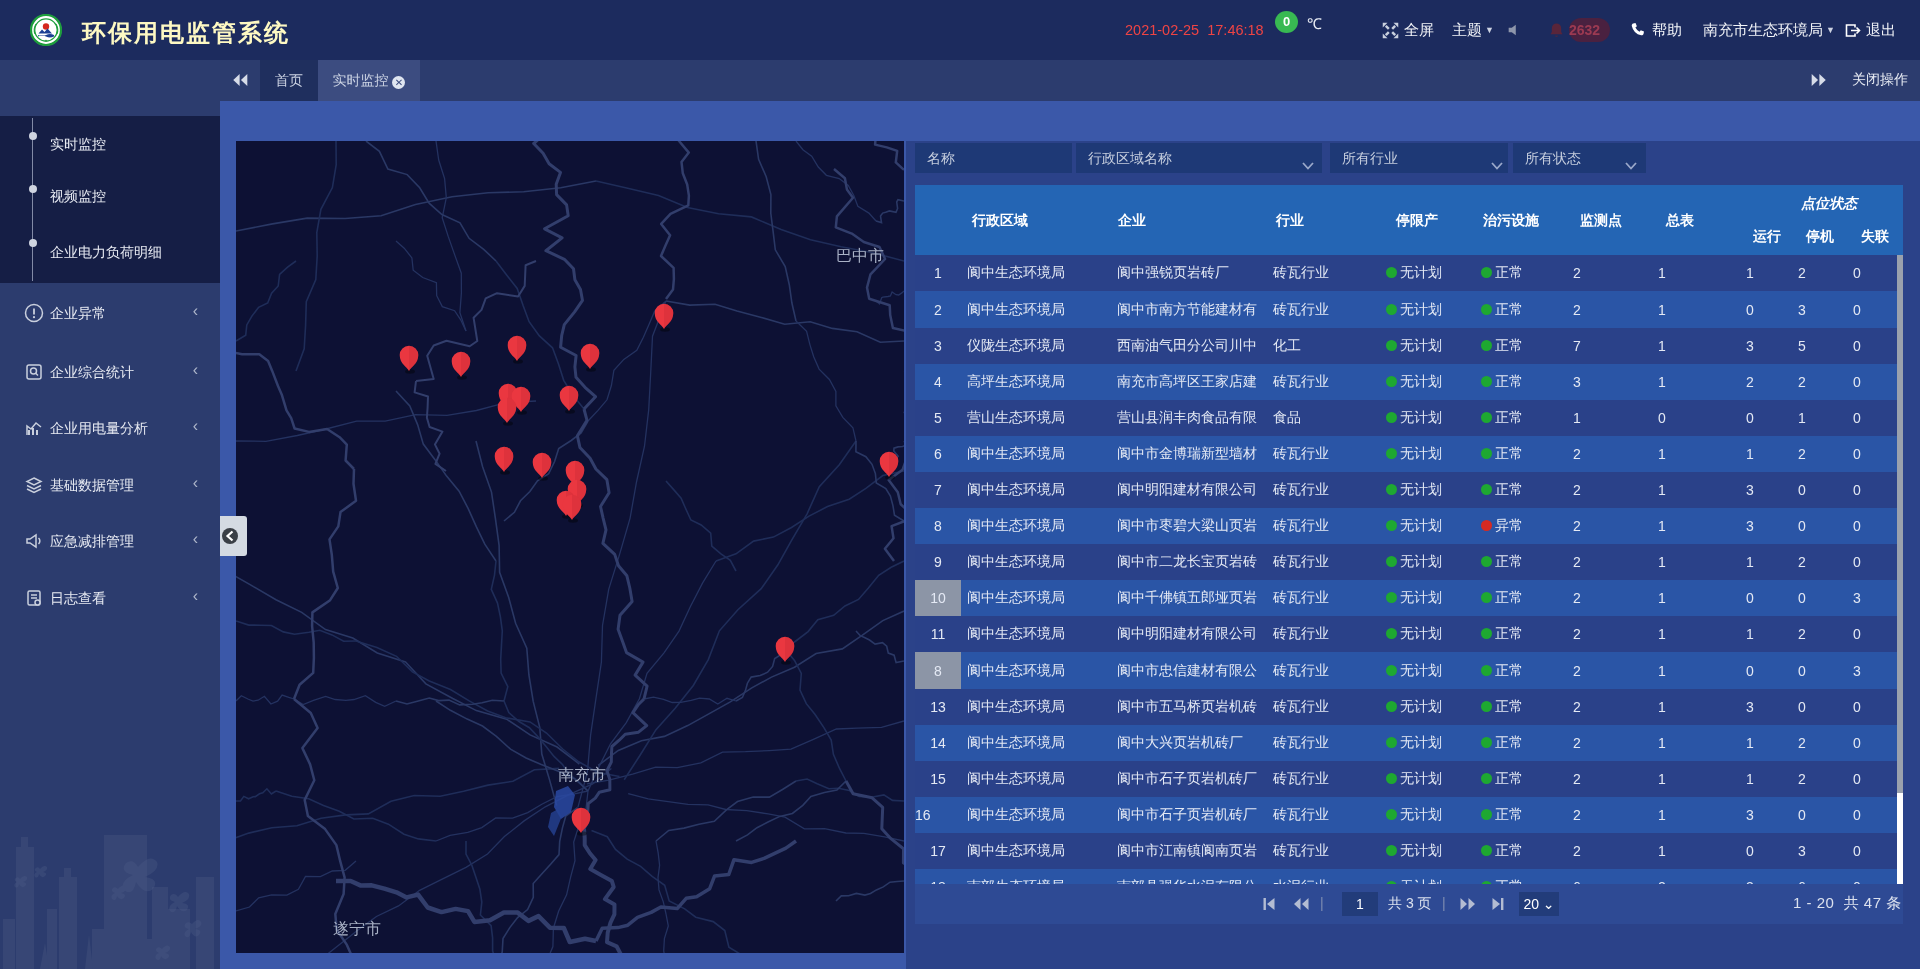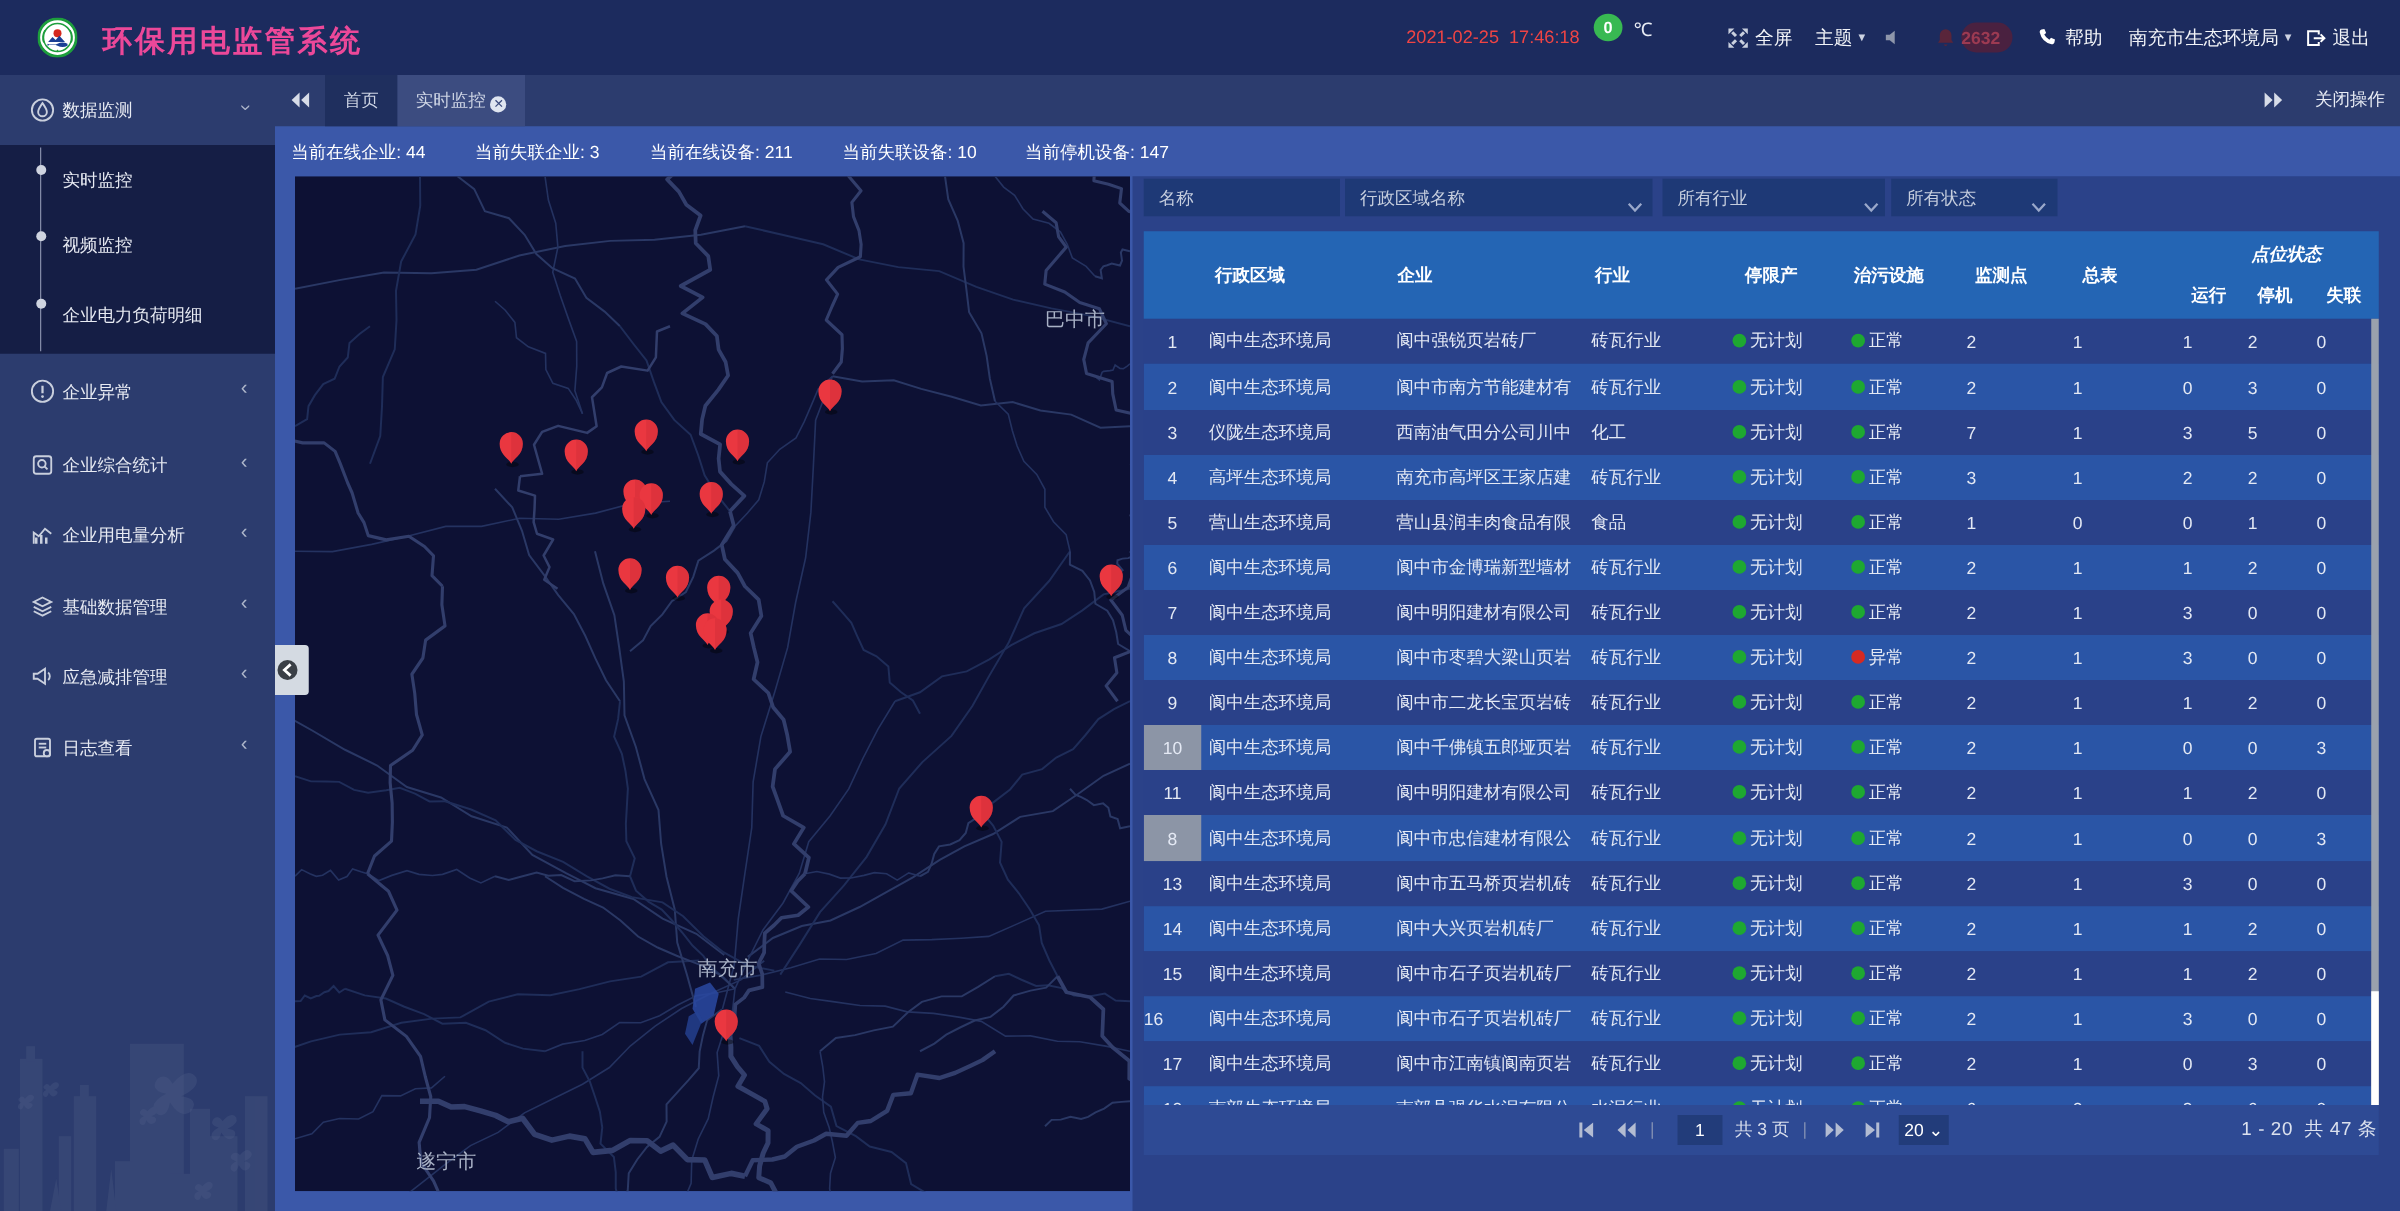--- a/index.html
+++ b/index.html
@@ -1,19 +1,19 @@
 <!DOCTYPE html>
 <html><head><meta charset="utf-8">
 <style>
 * { margin:0; padding:0; box-sizing:border-box; }
 html,body { width:1920px; height:969px; overflow:hidden; font-family:"Liberation Sans",sans-serif; }
 .abs { position:absolute; }
 #root { position:relative; width:1920px; height:969px; background:#3b58a9; }
 #header { position:absolute; left:0; top:0; width:1920px; height:60px; background:#1c2b5e; z-index:30; }
-#htitle { position:absolute; left:82px; top:17px; color:#ec4899; font-size:24px; font-weight:bold; letter-spacing:2px; }
+#htitle { position:absolute; left:82px; top:17px; color:#fef9c3; font-size:24px; font-weight:bold; letter-spacing:2px; }
 #hlogo { position:absolute; left:30px; top:14px; }
 .hitem { position:absolute; top:0; height:60px; display:flex; align-items:center; color:#f2f4f8; font-size:15px; }
 #sidebar { position:absolute; left:0; top:60px; width:220px; height:909px; background:#2c3c6e; z-index:20; }
 #submenu { position:absolute; left:0; top:56px; width:220px; height:167px; background:#151e45; }
 #subline { position:absolute; left:32px; top:2px; width:1px; height:163px; background:rgba(220,228,245,0.55); }
 .sdot { position:absolute; left:28.5px; width:8px; height:8px; border-radius:50%; background:#cfd4e0; }
 .sitem { position:absolute; left:50px; color:#e8ebf3; font-size:14px; }
 .mitem { position:absolute; left:0; width:220px; height:56px; }
 .micon { position:absolute; left:24px; top:18px; }
 .mtext { position:absolute; left:50px; top:20px; color:#e8ebf3; font-size:14px; }
@@ -42,27 +42,20 @@
 #scroll { position:absolute; left:991px; top:114.4px; width:6px; height:628.6px; background:#9aa1ad; }
 #sthumb { position:absolute; left:0; bottom:0; width:6px; height:91px; background:#ffffff; }
 #cltab { position:absolute; left:0px; top:415px; width:27px; height:40px; background:#d4dae2; border-radius:0 3px 3px 0; z-index:5; }
 .pgico { position:absolute; top:12px; }
 .pgtxt { position:absolute; top:11px; font-size:14px; color:#dbe1ee; }
 </style></head>
 <body>
 <div id="root">
 
 <div id="content">
-  <div id="stats">
-    <span class="stat" style="left:13px">当前在线企业: 44</span>
-    <span class="stat" style="left:160px">当前失联企业: 3</span>
-    <span class="stat" style="left:300px">当前在线设备: 211</span>
-    <span class="stat" style="left:454px">当前失联设备: 10</span>
-    <span class="stat" style="left:600px">当前停机设备: 147</span>
-  </div>
   <div id="map">
         <svg width="668" height="812" viewBox="0 0 668 812" style="display:block">
 <rect width="668" height="812" fill="#0d1134"></rect>
 <path d="M343.4 623.0 L321.1 606.0 L294.1 593.9 L270.7 578.2 L240.4 569.6 L216.8 557.5 L189.9 542.9 L169.5 521.0 L141.3 512.0 L116.8 497.0 L89.5 488.6 L65.7 471.4 L40.0 458.8 L14.1 443.6 L-10.0 430.0" stroke="#2a3865" stroke-width="1.6" fill="none"></path>
 <path d="M323.1 627.4 L298.4 628.8 L276.9 640.3 L252.0 644.1 L227.6 650.3 L204.2 655.2 L178.2 654.5 L155.0 660.3 L132.3 672.9 L109.7 673.9 L85.1 677.2 L60.9 684.8 L35.8 686.7 L12.8 692.1 L-10.0 700.0" stroke="#1f2d59" stroke-width="1.6" fill="none"></path>
 <path d="M375.4 627.6 L356.7 642.9 L331.4 654.4 L309.3 665.8 L288.1 679.9 L268.4 695.6 L251.5 713.0 L230.0 726.4 L205.2 738.6 L183.6 749.3 L162.5 764.9 L140.4 775.5 L120.4 790.3 L100.1 806.3 L80.0 822.0" stroke="#243260" stroke-width="1.3" fill="none"></path>
 <path d="M341.5 666.6 L329.7 675.2 L326.4 687.1 L323.7 700.3 L323.0 713.6 L314.6 723.3 L305.5 733.3 L297.2 742.5 L297.3 756.3 L291.6 768.5 L281.6 776.6 L273.8 786.6 L267.0 797.6 L266.2 811.3 L260.0 822.0" stroke="#2a3865" stroke-width="1.6" fill="none"></path>
 <path d="M355.5 689.5 L371.3 695.7 L379.5 708.4 L391.2 718.2 L404.6 725.4 L416.1 735.4 L428.7 744.3 L433.2 759.9 L448.7 767.9 L459.8 776.2 L477.2 780.6 L488.8 789.5 L492.9 806.2 L506.3 814.3 L520.0 822.0" stroke="#1f2d59" stroke-width="1.6" fill="none"></path>
 <path d="M351.0 642.9 L372.9 639.1 L396.6 633.2 L419.7 626.2 L441.3 626.6 L464.8 621.8 L486.5 611.1 L509.4 610.7 L533.1 609.6 L555.0 608.1 L577.4 598.3 L600.4 588.0 L621.2 587.2 L645.5 586.3 L668.0 580.0" stroke="#243260" stroke-width="1.3" fill="none"></path>
 <path d="M362.2 624.5 L382.3 609.4 L405.4 599.8 L428.4 595.4 L451.7 584.6 L474.2 572.1 L494.3 560.9 L515.8 546.9 L535.5 536.1 L558.5 526.2 L580.1 512.5 L606.3 507.9 L626.4 494.2 L646.8 479.6 L668.0 470.0" stroke="#2a3865" stroke-width="1.6" fill="none"></path>
@@ -534,28 +527,20 @@
   <div class="tab" style="left:40px;width:58px;background:#1f2f5e">首页</div>
   <div class="tab" style="left:98px;width:102px;background:#3c4c80">实时监控 <span style="display:inline-block;width:13px;height:13px;border-radius:50%;background:#dfe5f0;color:#39497c;font-size:10px;line-height:13px;vertical-align:-1px">✕</span></div>
   <span class="abs" style="left:1590px;top:13px"><svg width="17" height="14" viewBox="0 0 20 16" fill="#d7dce8">
           <path d="M2 1 v14 L9.5 8 Z"></path>
           <path d="M11 1 v14 L18.5 8 Z"></path>
         </svg></span>
   <span class="abs" style="left:1632px;top:11px;color:#e8ecf4;font-size:14px">关闭操作</span>
 </div>
 
 <div id="sidebar">
-  <div id="dmitem">
-    <span class="micon"><svg width="20" height="20" viewBox="0 0 20 20">
-            <circle cx="10" cy="10" r="8.5" stroke="#c9cfdd" stroke-width="1.5" fill="none"></circle>
-            <path d="M10 4.5 C 12.5 8 13.5 9.5 13.5 11.5 A 3.5 3.5 0 0 1 6.5 11.5 C 6.5 9.5 7.5 8 10 4.5 Z" stroke="#c9cfdd" stroke-width="1.5" fill="none"></path>
-          </svg></span>
-    <span class="mtext">数据监测</span>
-    <span class="marr" style="transform:rotate(90deg)">›</span>
-  </div>
   <div id="submenu">
     <div id="subline"></div>
     <span class="sdot" style="top:16px"></span>
         <span class="sitem" style="top:20px">实时监控</span>
     <span class="sdot" style="top:69px"></span>
         <span class="sitem" style="top:72px">视频监控</span>
     <span class="sdot" style="top:123px"></span>
         <span class="sitem" style="top:128px">企业电力负荷明细</span>
   </div>
 <div class="mitem" style="top:225.0px">

